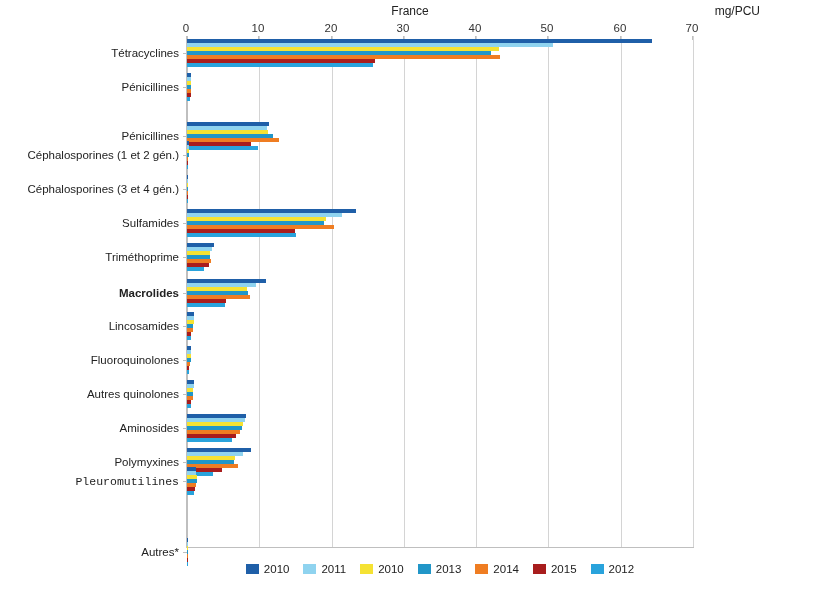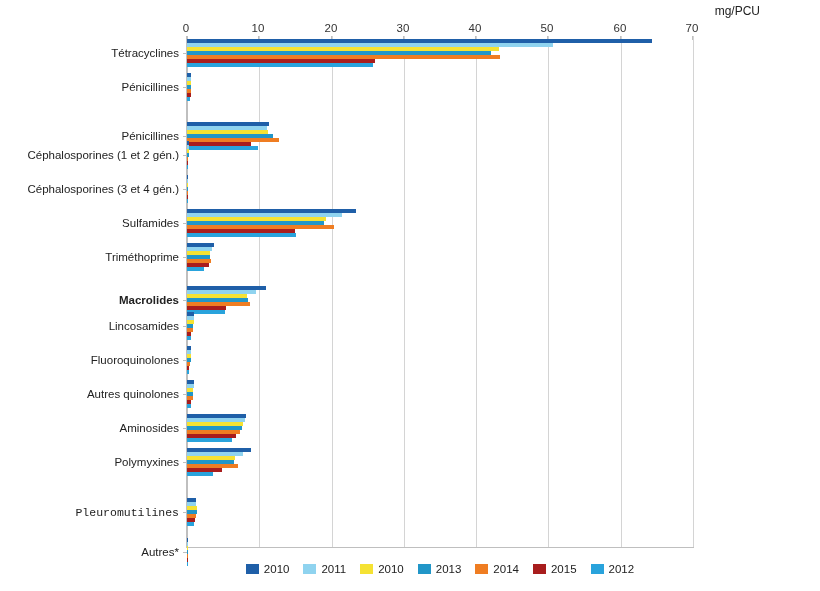--- a/index.html
+++ b/index.html
@@ -137,20 +137,21 @@
     width: 13px;
     height: 10px;
     display: inline-block;
   }
 </style>
 </head>
 <body>
 
 <div id="chart-root">
 
+  <div class="title-center">France</div>
   <div class="unit-label">mg/PCU</div>
 
   <div id="xaxis">
       <div class="xtick-label" style="left: 0px;">0</div>
       <div class="xtick-mark" style="left: 0px; background: rgb(191, 191, 191);"></div>
       <div class="xtick-label" style="left: 72px;">10</div>
       <div class="xtick-mark" style="left: 72px; background: rgb(191, 191, 191);"></div>
       <div class="xtick-label" style="left: 145px;">20</div>
       <div class="xtick-mark" style="left: 145px; background: rgb(191, 191, 191);"></div>
       <div class="xtick-label" style="left: 217px;">30</div>
@@ -247,21 +248,21 @@
           <div class="cat-label">Triméthoprime</div>
           <div class="cat-tick" style="top: 17px;"></div>
           <div class="bar" title="2010: 3.8" style="top: 3.03333px; width: 27.4686px; background: rgb(31, 95, 168);"></div>
           <div class="bar" title="2011: 3.5" style="top: 7.03333px; width: 25.3px; background: rgb(143, 211, 239);"></div>
           <div class="bar" title="2012: 3.2" style="top: 11.0333px; width: 23.1314px; background: rgb(245, 226, 51);"></div>
           <div class="bar" title="2013: 3.2" style="top: 15.0333px; width: 23.1314px; background: rgb(33, 150, 200);"></div>
           <div class="bar" title="2014: 3.3" style="top: 19.0333px; width: 23.8543px; background: rgb(239, 125, 34);"></div>
           <div class="bar" title="2015: 3" style="top: 23.0333px; width: 21.6857px; background: rgb(168, 29, 29);"></div>
           <div class="bar" title="2016: 2.4" style="top: 27.0333px; width: 17.3486px; background: rgb(41, 163, 220);"></div>
         </div>
-        <div class="cat-row" style="top: 247px; height: 34.0667px; font-weight: bold;">
+        <div class="cat-row" style="top: 240px; height: 34.0667px; font-weight: bold;">
           <div class="cat-label">Macrolides</div>
           <div class="cat-tick" style="top: 17px;"></div>
           <div class="bar" title="2010: 10.9" style="top: 3.03333px; width: 78.7914px; background: rgb(31, 95, 168);"></div>
           <div class="bar" title="2011: 9.6" style="top: 7.03333px; width: 69.3943px; background: rgb(143, 211, 239);"></div>
           <div class="bar" title="2012: 8.3" style="top: 11.0333px; width: 59.9971px; background: rgb(245, 226, 51);"></div>
           <div class="bar" title="2013: 8.4" style="top: 15.0333px; width: 60.72px; background: rgb(33, 150, 200);"></div>
           <div class="bar" title="2014: 8.7" style="top: 19.0333px; width: 62.8886px; background: rgb(239, 125, 34);"></div>
           <div class="bar" title="2015: 5.4" style="top: 23.0333px; width: 39.0343px; background: rgb(168, 29, 29);"></div>
           <div class="bar" title="2016: 5.2" style="top: 27.0333px; width: 37.5886px; background: rgb(41, 163, 220);"></div>
         </div>
@@ -313,21 +314,21 @@
           <div class="cat-label">Polymyxines</div>
           <div class="cat-tick" style="top: 17px;"></div>
           <div class="bar" title="2010: 8.8" style="top: 3.03333px; width: 63.6114px; background: rgb(31, 95, 168);"></div>
           <div class="bar" title="2011: 7.8" style="top: 7.03333px; width: 56.3829px; background: rgb(143, 211, 239);"></div>
           <div class="bar" title="2012: 6.6" style="top: 11.0333px; width: 47.7086px; background: rgb(245, 226, 51);"></div>
           <div class="bar" title="2013: 6.5" style="top: 15.0333px; width: 46.9857px; background: rgb(33, 150, 200);"></div>
           <div class="bar" title="2014: 7.1" style="top: 19.0333px; width: 51.3229px; background: rgb(239, 125, 34);"></div>
           <div class="bar" title="2015: 4.8" style="top: 23.0333px; width: 34.6971px; background: rgb(168, 29, 29);"></div>
           <div class="bar" title="2016: 3.6" style="top: 27.0333px; width: 26.0229px; background: rgb(41, 163, 220);"></div>
         </div>
-        <div class="cat-row" style="top: 459px; height: 34.0667px; font-family: Liberation Mono, monospace;">
+        <div class="cat-row" style="top: 428px; height: 34.0667px; font-family: Liberation Mono, monospace;">
           <div class="cat-label">Pleuromutilines</div>
           <div class="cat-tick" style="top: 17px;"></div>
           <div class="bar" title="2010: 1.2" style="top: 3.03333px; width: 8.67429px; background: rgb(31, 95, 168);"></div>
           <div class="bar" title="2011: 1.3" style="top: 7.03333px; width: 9.39714px; background: rgb(143, 211, 239);"></div>
           <div class="bar" title="2012: 1.4" style="top: 11.0333px; width: 10.12px; background: rgb(245, 226, 51);"></div>
           <div class="bar" title="2013: 1.4" style="top: 15.0333px; width: 10.12px; background: rgb(33, 150, 200);"></div>
           <div class="bar" title="2014: 1.3" style="top: 19.0333px; width: 9.39714px; background: rgb(239, 125, 34);"></div>
           <div class="bar" title="2015: 1.1" style="top: 23.0333px; width: 7.95143px; background: rgb(168, 29, 29);"></div>
           <div class="bar" title="2016: 1" style="top: 27.0333px; width: 7.22857px; background: rgb(41, 163, 220);"></div>
         </div>

